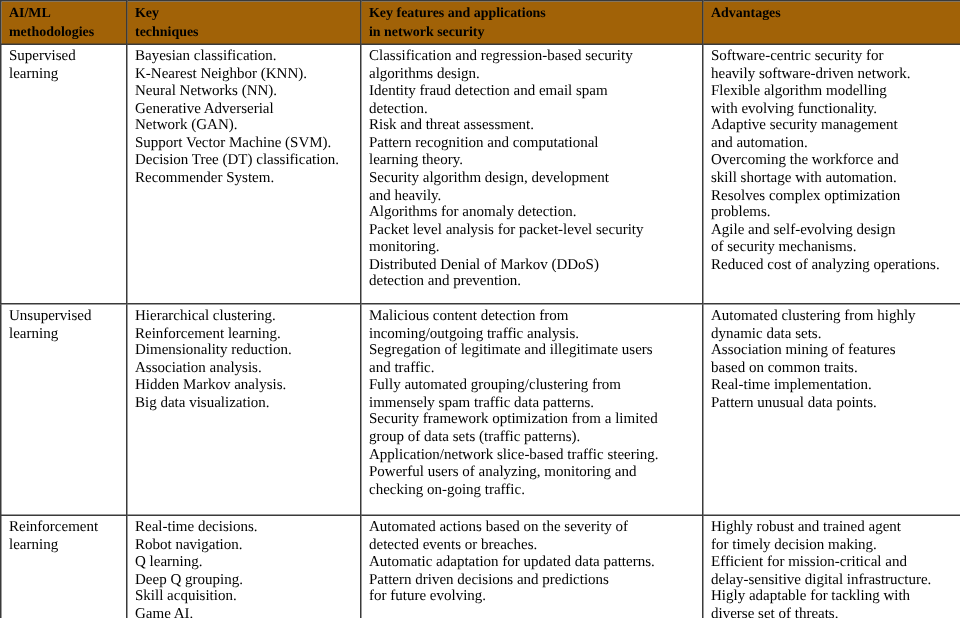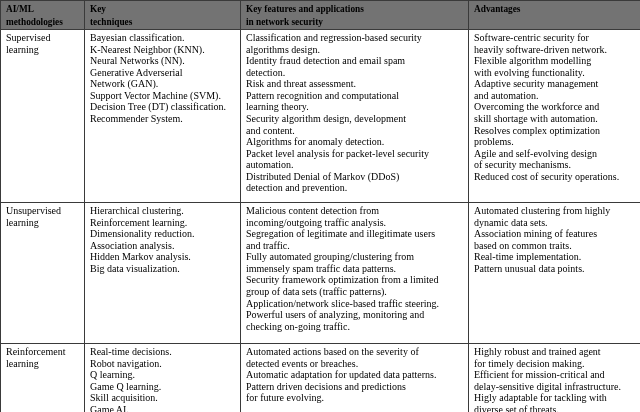--- a/index.html
+++ b/index.html
@@ -22,21 +22,21 @@
   #ai-ml-table th,
   #ai-ml-table td {
     border: 1px solid #3a3a3a;
     vertical-align: top;
     padding: 2px 4px 2px 5px;
     font-size: 10px;
     line-height: 11.55px;
     text-align: left;
   }
   #ai-ml-table thead th {
-    background: #737373;
+    background: #a16207;
     font-weight: bold;
     font-size: 9.3px;
     line-height: 12.6px;
     padding-top: 2px;
     padding-bottom: 1px;
   }
   .col-method  { width: 84px; }
   .col-tech    { width: 156px; }
   .col-feat    { width: 228px; }
   .col-adv     { width: 172px; }
@@ -126,43 +126,43 @@
       <td>
         <ul class="cell-lines">
           <li>Classification and regression-based security</li>
           <li>algorithms design.</li>
           <li>Identity fraud detection and email spam</li>
           <li>detection.</li>
           <li>Risk and threat assessment.</li>
           <li>Pattern recognition and computational</li>
           <li>learning theory.</li>
           <li>Security algorithm design, development</li>
-          <li>and content.</li>
+          <li>and heavily.</li>
           <li>Algorithms for anomaly detection.</li>
           <li>Packet level analysis for packet-level security</li>
-          <li>automation.</li>
+          <li>monitoring.</li>
           <li>Distributed Denial of Markov (DDoS)</li>
           <li>detection and prevention.</li>
         </ul>
       </td>
       <td>
         <ul class="cell-lines">
           <li>Software-centric security for</li>
           <li>heavily software-driven network.</li>
           <li>Flexible algorithm modelling</li>
           <li>with evolving functionality.</li>
           <li>Adaptive security management</li>
           <li>and automation.</li>
           <li>Overcoming the workforce and</li>
           <li>skill shortage with automation.</li>
           <li>Resolves complex optimization</li>
           <li>problems.</li>
           <li>Agile and self-evolving design</li>
           <li>of security mechanisms.</li>
-          <li>Reduced cost of security operations.</li>
+          <li>Reduced cost of analyzing operations.</li>
         </ul>
       </td>
     </tr>
 
     <tr class="row-unsupervised">
       <td>
         <ul class="cell-lines">
           <li>Unsupervised</li>
           <li>learning</li>
         </ul>
@@ -209,21 +209,21 @@
         <ul class="cell-lines">
           <li>Reinforcement</li>
           <li>learning</li>
         </ul>
       </td>
       <td>
         <ul class="cell-lines">
           <li>Real-time decisions.</li>
           <li>Robot navigation.</li>
           <li>Q learning.</li>
-          <li>Game Q learning.</li>
+          <li>Deep Q grouping.</li>
           <li>Skill acquisition.</li>
           <li>Game AI.</li>
         </ul>
       </td>
       <td>
         <ul class="cell-lines">
           <li>Automated actions based on the severity of</li>
           <li>detected events or breaches.</li>
           <li>Automatic adaptation for updated data patterns.</li>
           <li>Pattern driven decisions and predictions</li>

